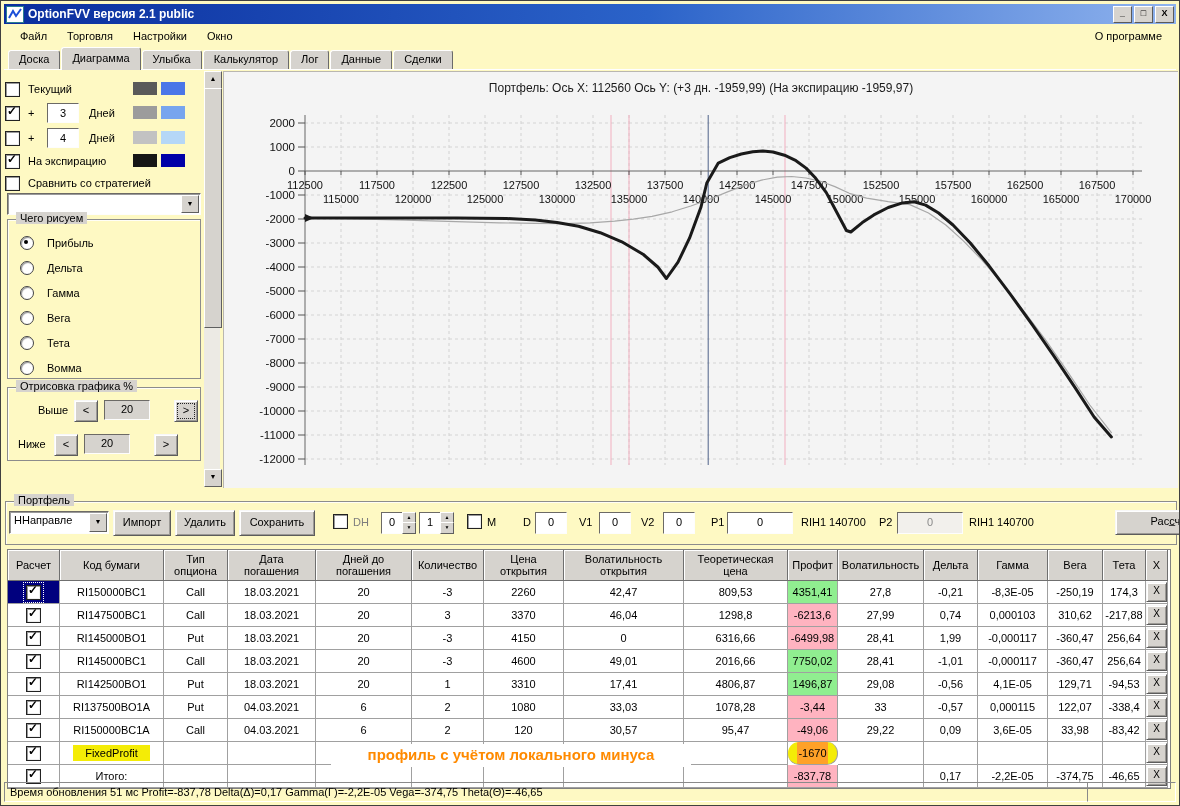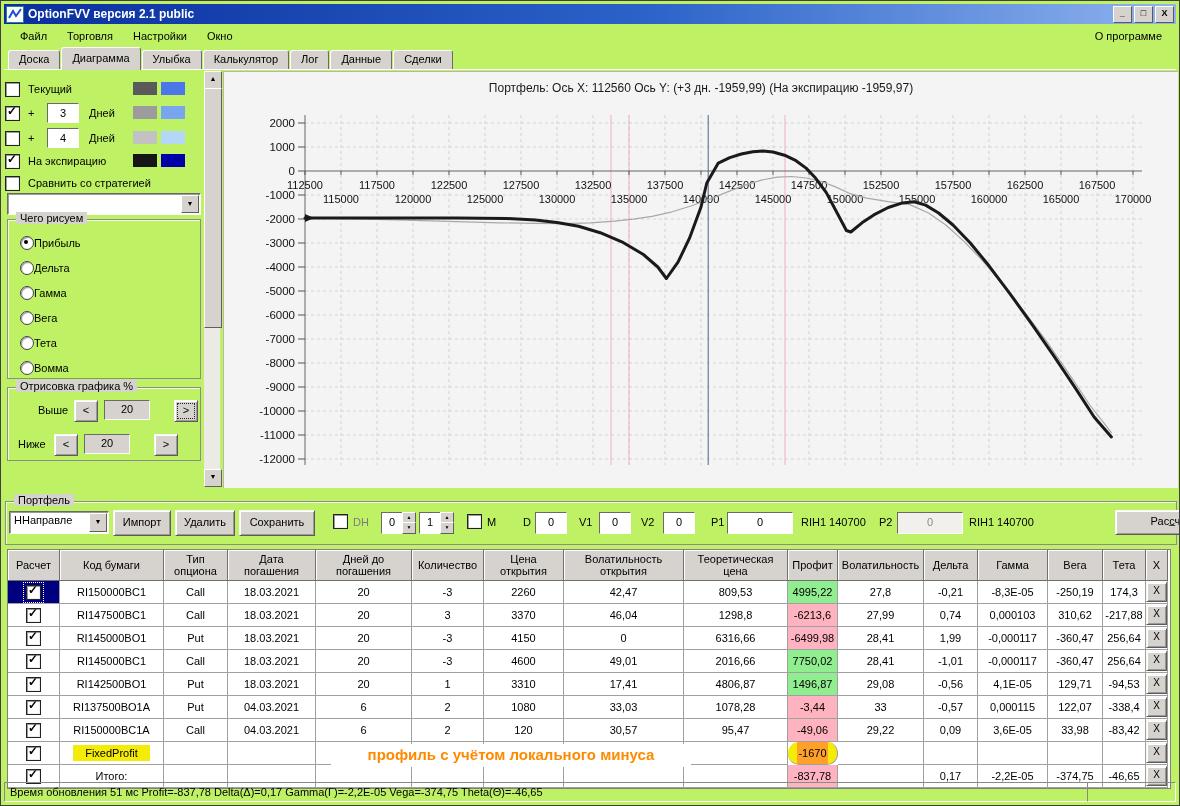--- a/index.html
+++ b/index.html
@@ -1,16 +1,16 @@
 <!DOCTYPE html>
 <html><head>
 <meta charset="utf-8">
 <style>
   html,body{margin:0;padding:0;background:#6b6b6b;}
-  .window{position:relative;width:1180px;height:806px;background:#bef264;
+  .window{position:relative;width:1180px;height:806px;background:#fef9c3;
     font-family:"Liberation Sans",sans-serif;font-size:11px;color:#000;
     overflow:hidden;box-sizing:border-box;border:1px solid #404040;}
   
   .titlebar{position:absolute;left:3px;top:3px;right:3px;height:20px;
     background:linear-gradient(90deg,#0a2e9e 0%,#2b63c9 55%,#8fb3ee 100%);
     display:flex;align-items:center;padding:0 2px;}
   .app-icon{width:16px;height:15px;background:#fff;border:1px solid #2a7f8f;position:relative;flex:0 0 auto;}
   .app-icon svg{position:absolute;left:0;top:0;}
   .title-text{color:#fff;font-weight:bold;font-size:12px;margin-left:4px;flex:1;
     white-space:nowrap;overflow:hidden;}
@@ -42,21 +42,21 @@
     box-shadow:inset 1px 1px 0 #9a9a9a;}
   .drop{position:absolute;right:1px;top:1px;bottom:1px;width:16px;background:#d6d3ce;
     border:1px solid;border-color:#fff #5f5f5f #5f5f5f #fff;font-size:7px;text-align:center;line-height:16px;}
   .combo-text{position:absolute;left:4px;top:2px;}
   .gb{position:absolute;border:1px solid #8c8c8c;box-shadow:inset 1px 1px 0 rgba(255,255,255,.85);}
   .gb-legend{position:absolute;top:-8px;left:8px;background:#d6d3ce;padding:0 4px;white-space:nowrap;}
   .radio-row{position:relative;display:flex;align-items:center;height:25px;padding-left:12px;}
   .radio{width:12px;height:12px;border-radius:50%;background:#fff;border:1px solid #444;
     box-shadow:inset 1px 1px 1px #999;flex:0 0 auto;}
   .radio.sel::after{content:"";display:block;width:4px;height:4px;margin:3px;border-radius:50%;background:#000;}
-  .radio-label{margin-left:0;text-align:right;}
+  .radio-label{margin-left:13px;text-align:right;}
   .btn{background:#d6d3ce;border:1px solid;border-color:#f8f8f8 #5c5c5c #5c5c5c #f8f8f8;
     box-shadow:inset 1px 1px 0 #fff, inset -1px -1px 0 #9c9a96;
     text-align:center;font-family:"Liberation Sans",sans-serif;font-size:11px;color:#000;}
   .btn.focusdot{outline:1px dotted #222;outline-offset:-4px;}
   .arrow-btn{position:absolute;width:22px;height:20px;line-height:18px;}
   .num-field{position:absolute;width:44px;height:18px;border:1px solid;
     border-color:#6c6a66 #fdfdfd #fdfdfd #6c6a66;background:#d6d3ce;text-align:center;line-height:17px;}
   
   .scrollv{position:absolute;left:203px;top:70px;width:16px;height:416px;background:#eceae4;}
   .sb-btn{position:absolute;left:0;width:16px;height:16px;background:#d6d3ce;border:1px solid;
@@ -443,21 +443,21 @@
           <span class="cb checked"></span>
         </div>
         <div class="tcell">RI150000BC1</div>
         <div class="tcell">Call</div>
         <div class="tcell">18.03.2021</div>
         <div class="tcell">20</div>
         <div class="tcell">-3</div>
         <div class="tcell">2260</div>
         <div class="tcell">42,47</div>
         <div class="tcell">809,53</div>
-        <div class="tcell pg">4995,22</div>
+        <div class="tcell pg">4351,41</div>
         <div class="tcell">27,8</div>
         <div class="tcell">-0,21</div>
         <div class="tcell">-8,3E-05</div>
         <div class="tcell">-250,19</div>
         <div class="tcell">174,3</div>
         <div class="tcell">
           <div class="btn xbtn">X</div>
         </div>
       </div>
       <div class="trow">

